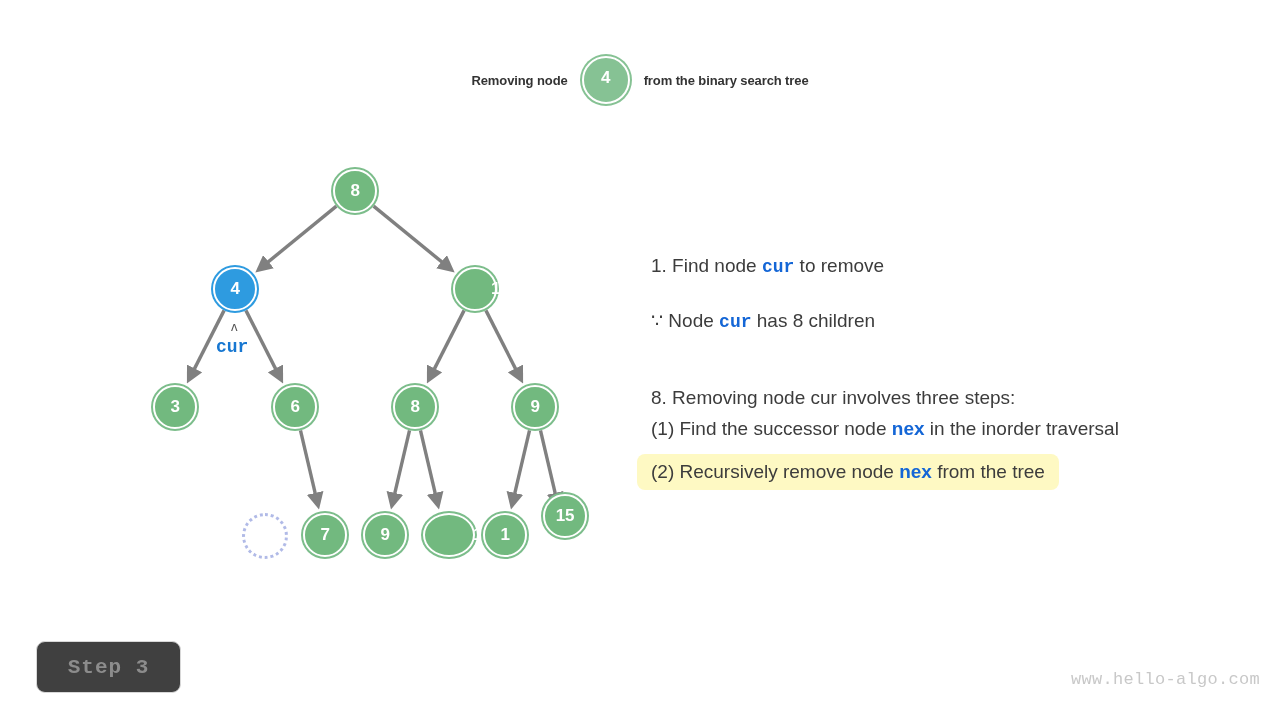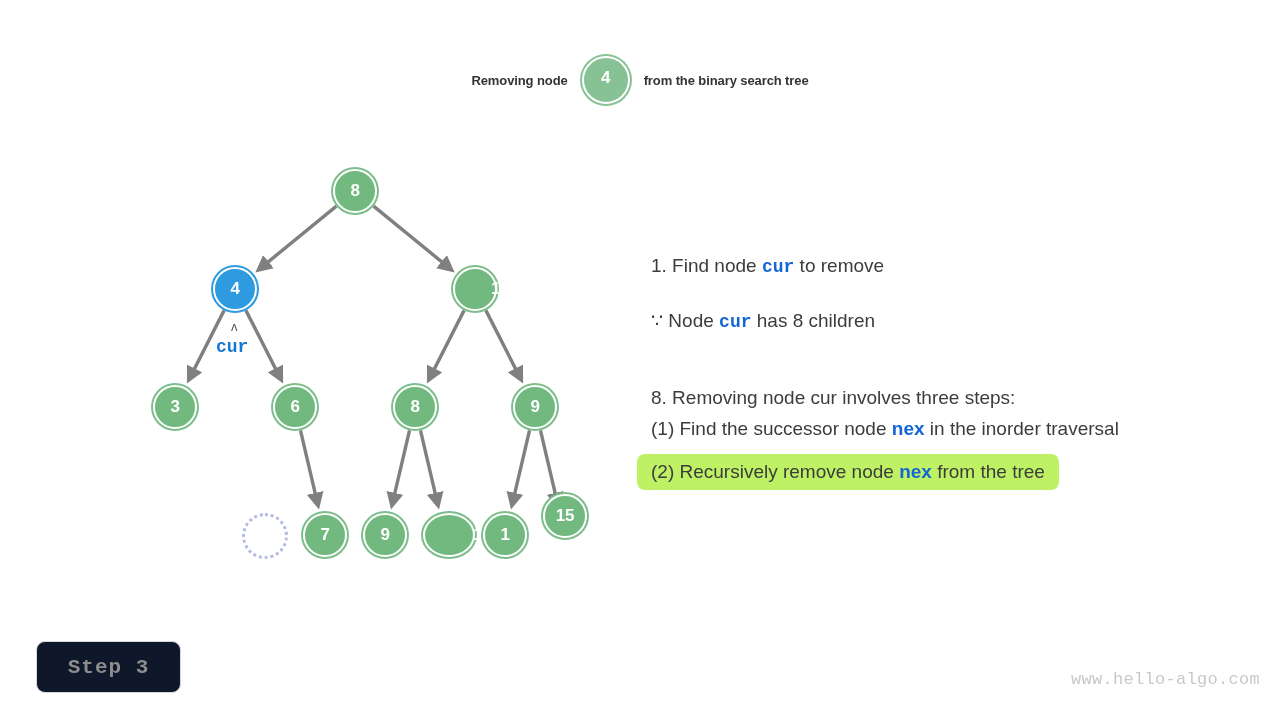--- a/index.html
+++ b/index.html
@@ -126,21 +126,21 @@
     position: absolute;
     left: 0;
     font-size: 19px;
     color: #3c3c3c;
     white-space: nowrap;
     padding: 7px 14px;
     box-sizing: border-box;
     border-radius: 8px;
   }
   .exp-line.highlight {
-    background: #bef264;
+    background: #fef9c3;
   }
   .kw {
     color: #1466d6;
     font-weight: bold;
     font-family: "Liberation Mono", monospace;
     font-size: 18px;
   }
   .kw-sans {
     color: #1466d6;
     font-weight: bold;
@@ -148,21 +148,21 @@
 
   
   #step-badge {
     position: absolute;
     left: 36px;
     top: 641px;
     width: 145px;
     height: 52px;
     border: 1px solid #d8d8d8;
     border-radius: 9px;
-    background: #0f172a;
+    background: #404040;
     color: #8c8c8c;
     font-family: "Liberation Mono", monospace;
     font-size: 21px;
     font-weight: bold;
     line-height: 52px;
     text-align: center;
     letter-spacing: 1px;
     box-sizing: border-box;
   }
 

